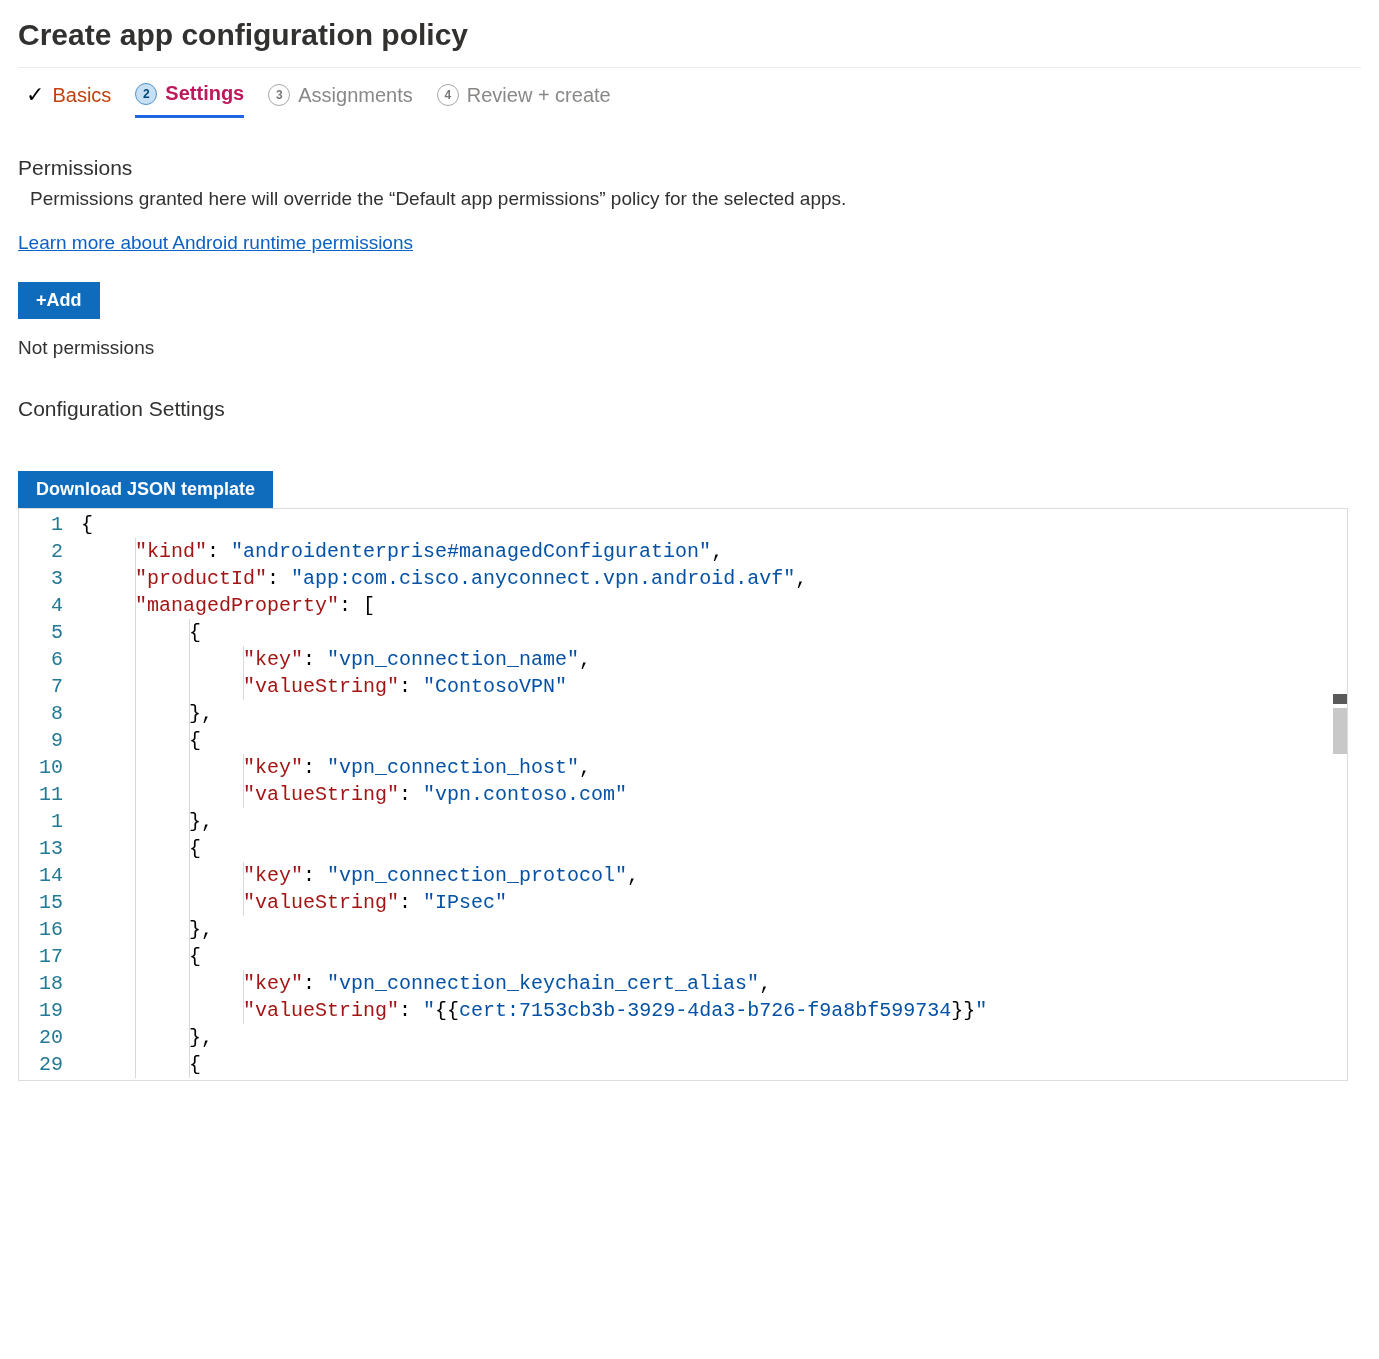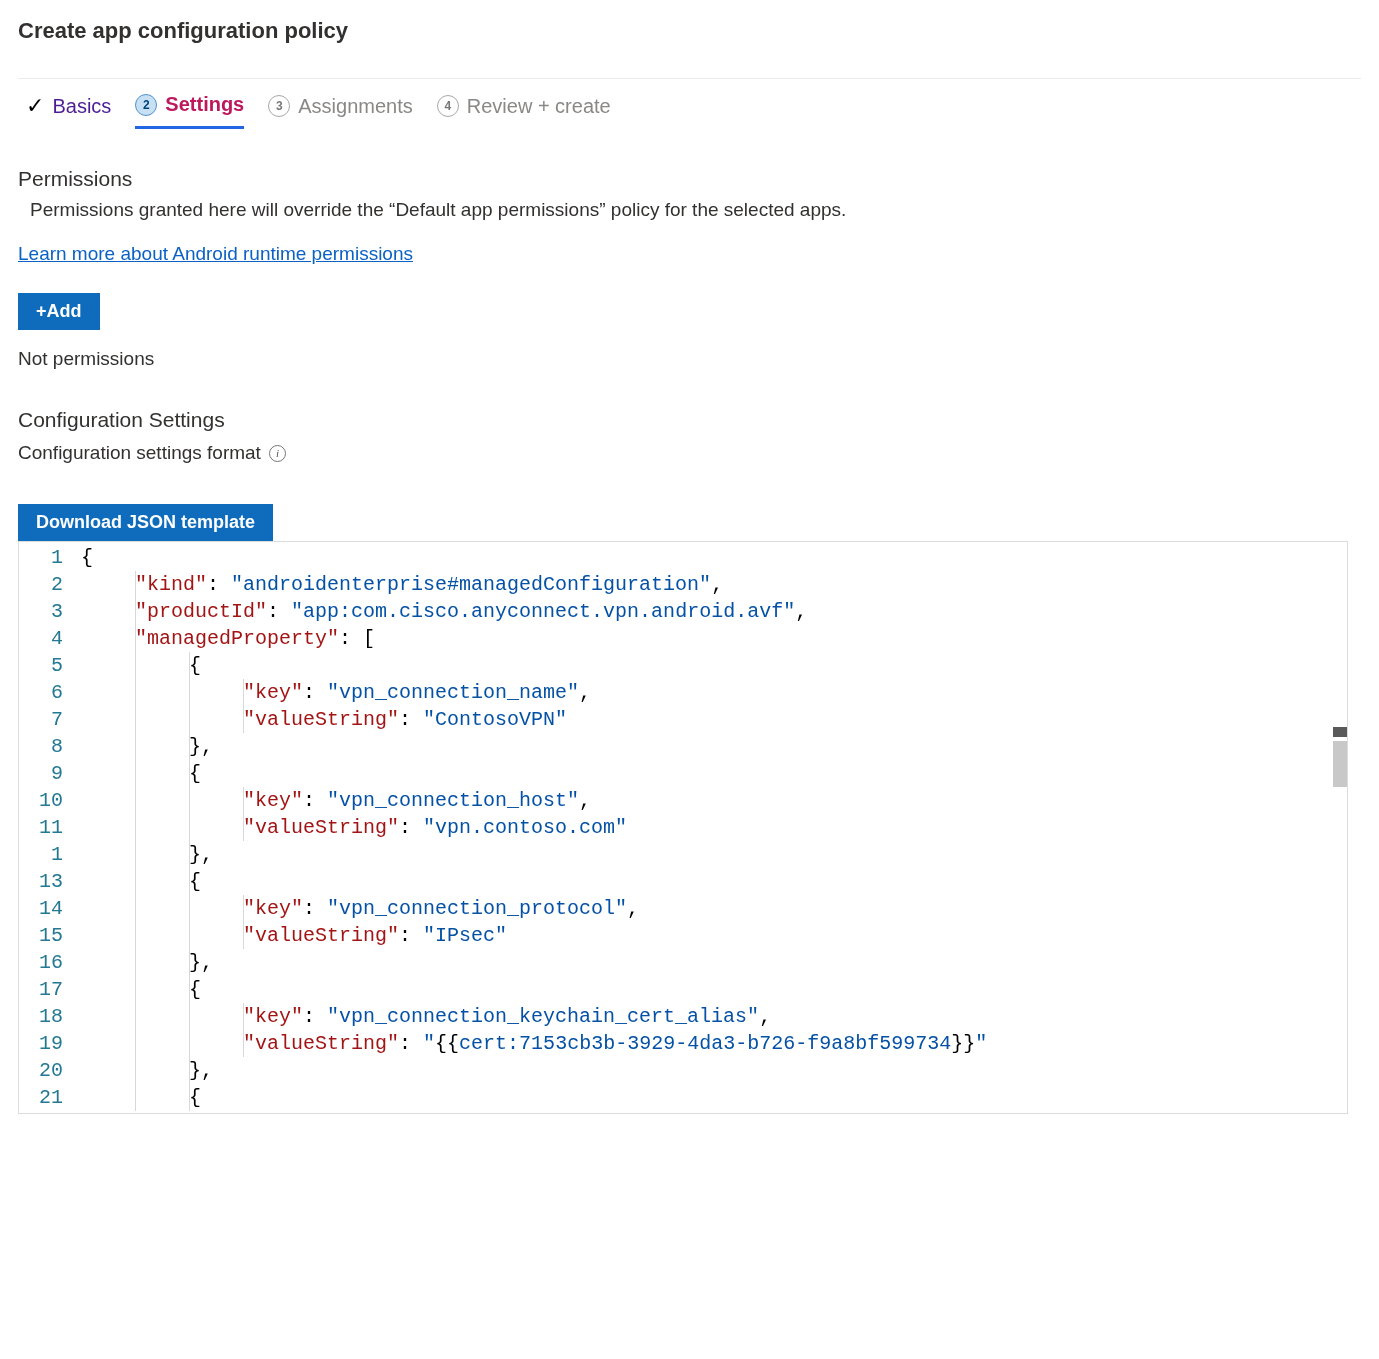--- a/index.html
+++ b/index.html
@@ -5,23 +5,23 @@
   * { box-sizing: border-box; }
   body {
     margin: 0;
     padding: 18px 18px 40px 18px;
     font-family: "Segoe UI", Arial, sans-serif;
     color: #323130;
     background: #fff;
     width: 1379px;
   }
   h1.page-title {
-    font-size: 22px;
+    font-size: 30px;
     font-weight: 600;
-    margin: 0 0 34px 0;
+    margin: 0 0 15px 0;
   }
   hr.thin { border: none; border-top: 1px solid #edebe9; margin: 0; }
   .stepper {
     display: flex;
     align-items: center;
     gap: 24px;
     padding: 14px 8px 0 8px;
   }
   .step {
     display: flex;
@@ -30,21 +30,21 @@
     font-size: 20px;
     padding-bottom: 10px;
     cursor: pointer;
   }
   .step .badge {
     width: 22px; height: 22px; border-radius: 50%;
     display: flex; align-items: center; justify-content: center;
     font-size: 12px; font-weight: 600;
   }
   .step.completed .check { font-size: 22px; color: #000; }
-  .step.completed .label { color: #4c1d95; }
+  .step.completed .label { color: #c2410c; }
   .step.current { border-bottom: 3px solid #2266e3; }
   .step.current .badge { background: #c7e0f4; color: #004578; border: 1px solid #4f93ce; }
   .step.current .label { color: #be185d; font-weight: 600; }
   .step.pending .badge { background: #fff; color: #777; border: 1px solid #a8a8a8; }
   .step.pending .label { color: #8a8886; }
 
   .section-head {
     font-size: 21px;
     margin: 38px 0 8px 0;
   }
@@ -168,24 +168,20 @@
 </div>
 
 <div class="section-head">Permissions</div>
 <p class="body-text">Permissions granted here will override the “Default app permissions” policy for the selected apps.</p>
 <a href="#" class="link">Learn more about Android runtime permissions</a>
 <div><button class="btn add">+Add</button></div>
 <p class="status-text">Not permissions</p>
 
 <div class="section-head" style="">Configuration Settings</div>
 <div class="row">
-  <div class="row-label">
-    <span>Configuration settings format</span>
-    <span class="info-icon">i</span>
-  </div>
 </div>
 
 <button class="btn dl-btn">Download JSON template</button>
 
 <div class="editor">
   <div class="gutter" id="gutter">
       <div>1</div>
       <div>2</div>
       <div>3</div>
       <div>4</div>
@@ -198,20 +194,20 @@
       <div>11</div>
       <div>1</div>
       <div>13</div>
       <div>14</div>
       <div>15</div>
       <div>16</div>
       <div>17</div>
       <div>18</div>
       <div>19</div>
       <div>20</div>
-      <div>21</div>
+      <div>29</div>
     </div>
   <div class="code" id="code"><div class="code-line"><span class="code-text" style="padding-left: 0px;"><span class="tok-punc">{</span></span></div><div class="code-line"><span class="guide" style="left: 54px;"></span><span class="code-text" style="padding-left: 54px;"><span class="tok-key">"kind"</span><span class="tok-punc">:</span> <span class="tok-str">"androidenterprise#managedConfiguration"</span><span class="tok-punc">,</span></span></div><div class="code-line"><span class="guide" style="left: 54px;"></span><span class="code-text" style="padding-left: 54px;"><span class="tok-key">"productId"</span><span class="tok-punc">:</span> <span class="tok-str">"app:com.cisco.anyconnect.vpn.android.avf"</span><span class="tok-punc">,</span></span></div><div class="code-line"><span class="guide" style="left: 54px;"></span><span class="code-text" style="padding-left: 54px;"><span class="tok-key">"managedProperty"</span><span class="tok-punc">:</span> <span class="tok-punc">[</span></span></div><div class="code-line"><span class="guide" style="left: 54px;"></span><span class="guide" style="left: 108px;"></span><span class="code-text" style="padding-left: 108px;"><span class="tok-punc">{</span></span></div><div class="code-line"><span class="guide" style="left: 54px;"></span><span class="guide" style="left: 108px;"></span><span class="guide" style="left: 162px;"></span><span class="code-text" style="padding-left: 162px;"><span class="tok-key">"key"</span><span class="tok-punc">:</span> <span class="tok-str">"vpn_connection_name"</span><span class="tok-punc">,</span></span></div><div class="code-line"><span class="guide" style="left: 54px;"></span><span class="guide" style="left: 108px;"></span><span class="guide" style="left: 162px;"></span><span class="code-text" style="padding-left: 162px;"><span class="tok-key">"valueString"</span><span class="tok-punc">:</span> <span class="tok-str">"ContosoVPN"</span></span></div><div class="code-line"><span class="guide" style="left: 54px;"></span><span class="guide" style="left: 108px;"></span><span class="code-text" style="padding-left: 108px;"><span class="tok-punc">}</span><span class="tok-punc">,</span></span></div><div class="code-line"><span class="guide" style="left: 54px;"></span><span class="guide" style="left: 108px;"></span><span class="code-text" style="padding-left: 108px;"><span class="tok-punc">{</span></span></div><div class="code-line"><span class="guide" style="left: 54px;"></span><span class="guide" style="left: 108px;"></span><span class="guide" style="left: 162px;"></span><span class="code-text" style="padding-left: 162px;"><span class="tok-key">"key"</span><span class="tok-punc">:</span> <span class="tok-str">"vpn_connection_host"</span><span class="tok-punc">,</span></span></div><div class="code-line"><span class="guide" style="left: 54px;"></span><span class="guide" style="left: 108px;"></span><span class="guide" style="left: 162px;"></span><span class="code-text" style="padding-left: 162px;"><span class="tok-key">"valueString"</span><span class="tok-punc">:</span> <span class="tok-str">"vpn.contoso.com"</span></span></div><div class="code-line"><span class="guide" style="left: 54px;"></span><span class="guide" style="left: 108px;"></span><span class="code-text" style="padding-left: 108px;"><span class="tok-punc">}</span><span class="tok-punc">,</span></span></div><div class="code-line"><span class="guide" style="left: 54px;"></span><span class="guide" style="left: 108px;"></span><span class="code-text" style="padding-left: 108px;"><span class="tok-punc">{</span></span></div><div class="code-line"><span class="guide" style="left: 54px;"></span><span class="guide" style="left: 108px;"></span><span class="guide" style="left: 162px;"></span><span class="code-text" style="padding-left: 162px;"><span class="tok-key">"key"</span><span class="tok-punc">:</span> <span class="tok-str">"vpn_connection_protocol"</span><span class="tok-punc">,</span></span></div><div class="code-line"><span class="guide" style="left: 54px;"></span><span class="guide" style="left: 108px;"></span><span class="guide" style="left: 162px;"></span><span class="code-text" style="padding-left: 162px;"><span class="tok-key">"valueString"</span><span class="tok-punc">:</span> <span class="tok-str">"IPsec"</span></span></div><div class="code-line"><span class="guide" style="left: 54px;"></span><span class="guide" style="left: 108px;"></span><span class="code-text" style="padding-left: 108px;"><span class="tok-punc">}</span><span class="tok-punc">,</span></span></div><div class="code-line"><span class="guide" style="left: 54px;"></span><span class="guide" style="left: 108px;"></span><span class="code-text" style="padding-left: 108px;"><span class="tok-punc">{</span></span></div><div class="code-line"><span class="guide" style="left: 54px;"></span><span class="guide" style="left: 108px;"></span><span class="guide" style="left: 162px;"></span><span class="code-text" style="padding-left: 162px;"><span class="tok-key">"key"</span><span class="tok-punc">:</span> <span class="tok-str">"vpn_connection_keychain_cert_alias"</span><span class="tok-punc">,</span></span></div><div class="code-line"><span class="guide" style="left: 54px;"></span><span class="guide" style="left: 108px;"></span><span class="guide" style="left: 162px;"></span><span class="code-text" style="padding-left: 162px;"><span class="tok-key">"valueString"</span><span class="tok-punc">:</span> <span class="tok-str">"<span class="tok-punc">{</span><span class="tok-punc">{</span>cert:7153cb3b-3929-4da3-b726-f9a8bf599734<span class="tok-punc">}</span><span class="tok-punc">}</span>"</span></span></div><div class="code-line"><span class="guide" style="left: 54px;"></span><span class="guide" style="left: 108px;"></span><span class="code-text" style="padding-left: 108px;"><span class="tok-punc">}</span><span class="tok-punc">,</span></span></div><div class="code-line"><span class="guide" style="left: 54px;"></span><span class="guide" style="left: 108px;"></span><span class="code-text" style="padding-left: 108px;"><span class="tok-punc">{</span></span></div></div>
   <div class="scroll-hint"></div>
 </div>
 
 
 
 
 </body></html>

